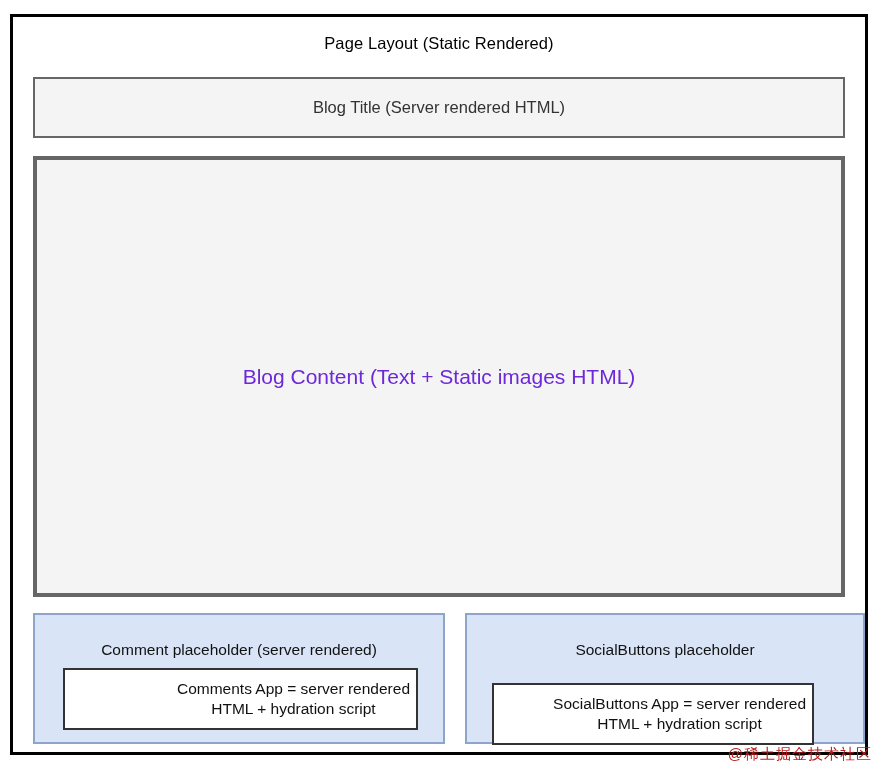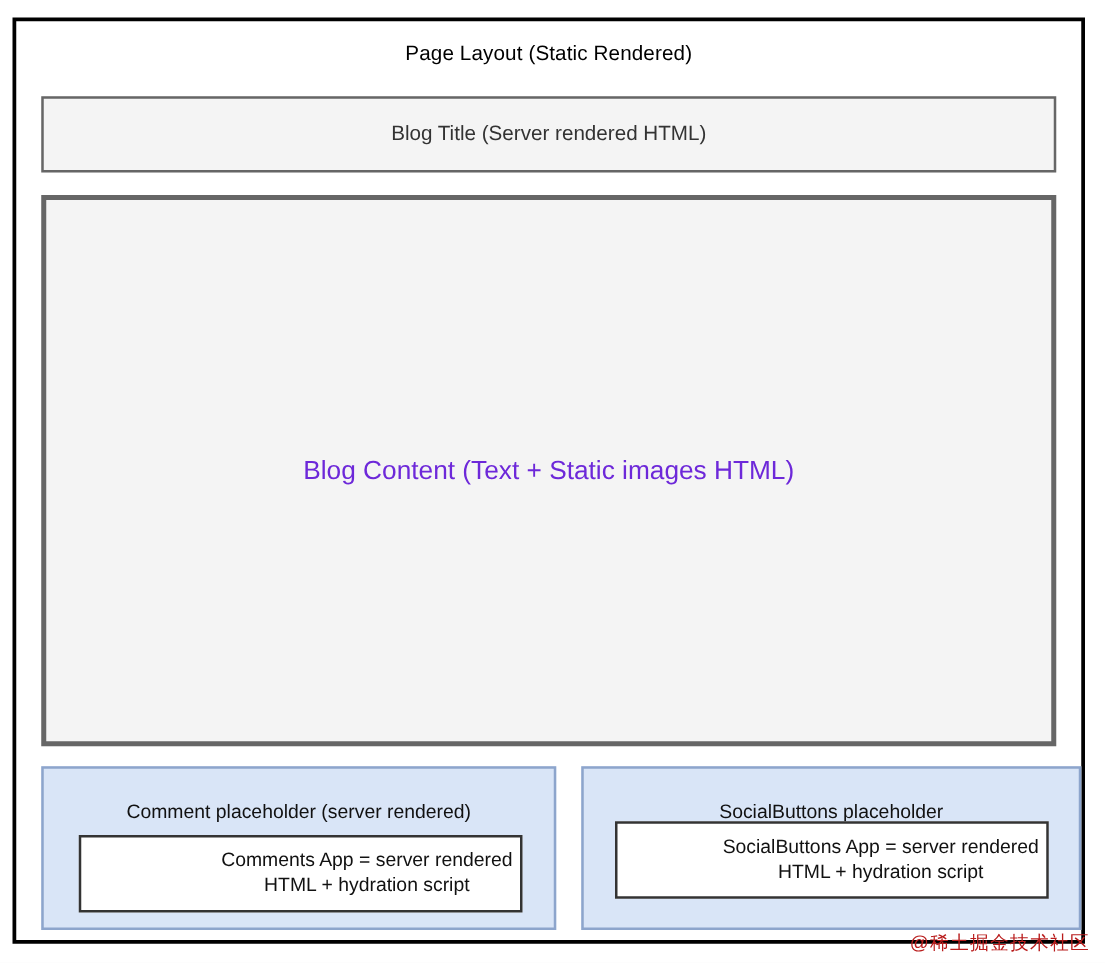--- a/index.html
+++ b/index.html
@@ -119,22 +119,22 @@
     text-align: center;
   }
   .placeholder-box.left .inner-app-box {
     left: 28px;
     top: 53px;
     width: 355px;
     height: 62px;
   }
   .placeholder-box.right .inner-app-box {
     left: 25px;
-    top: 42px;
-    width: 347px;
+    top: 68px;
+    width: 322px;
     height: 62px;
   }
   .inner-app-label {
     font-size: 15.5px;
     color: #111111;
     line-height: 1.32;
     padding: 0 6px;
   }
 
   

